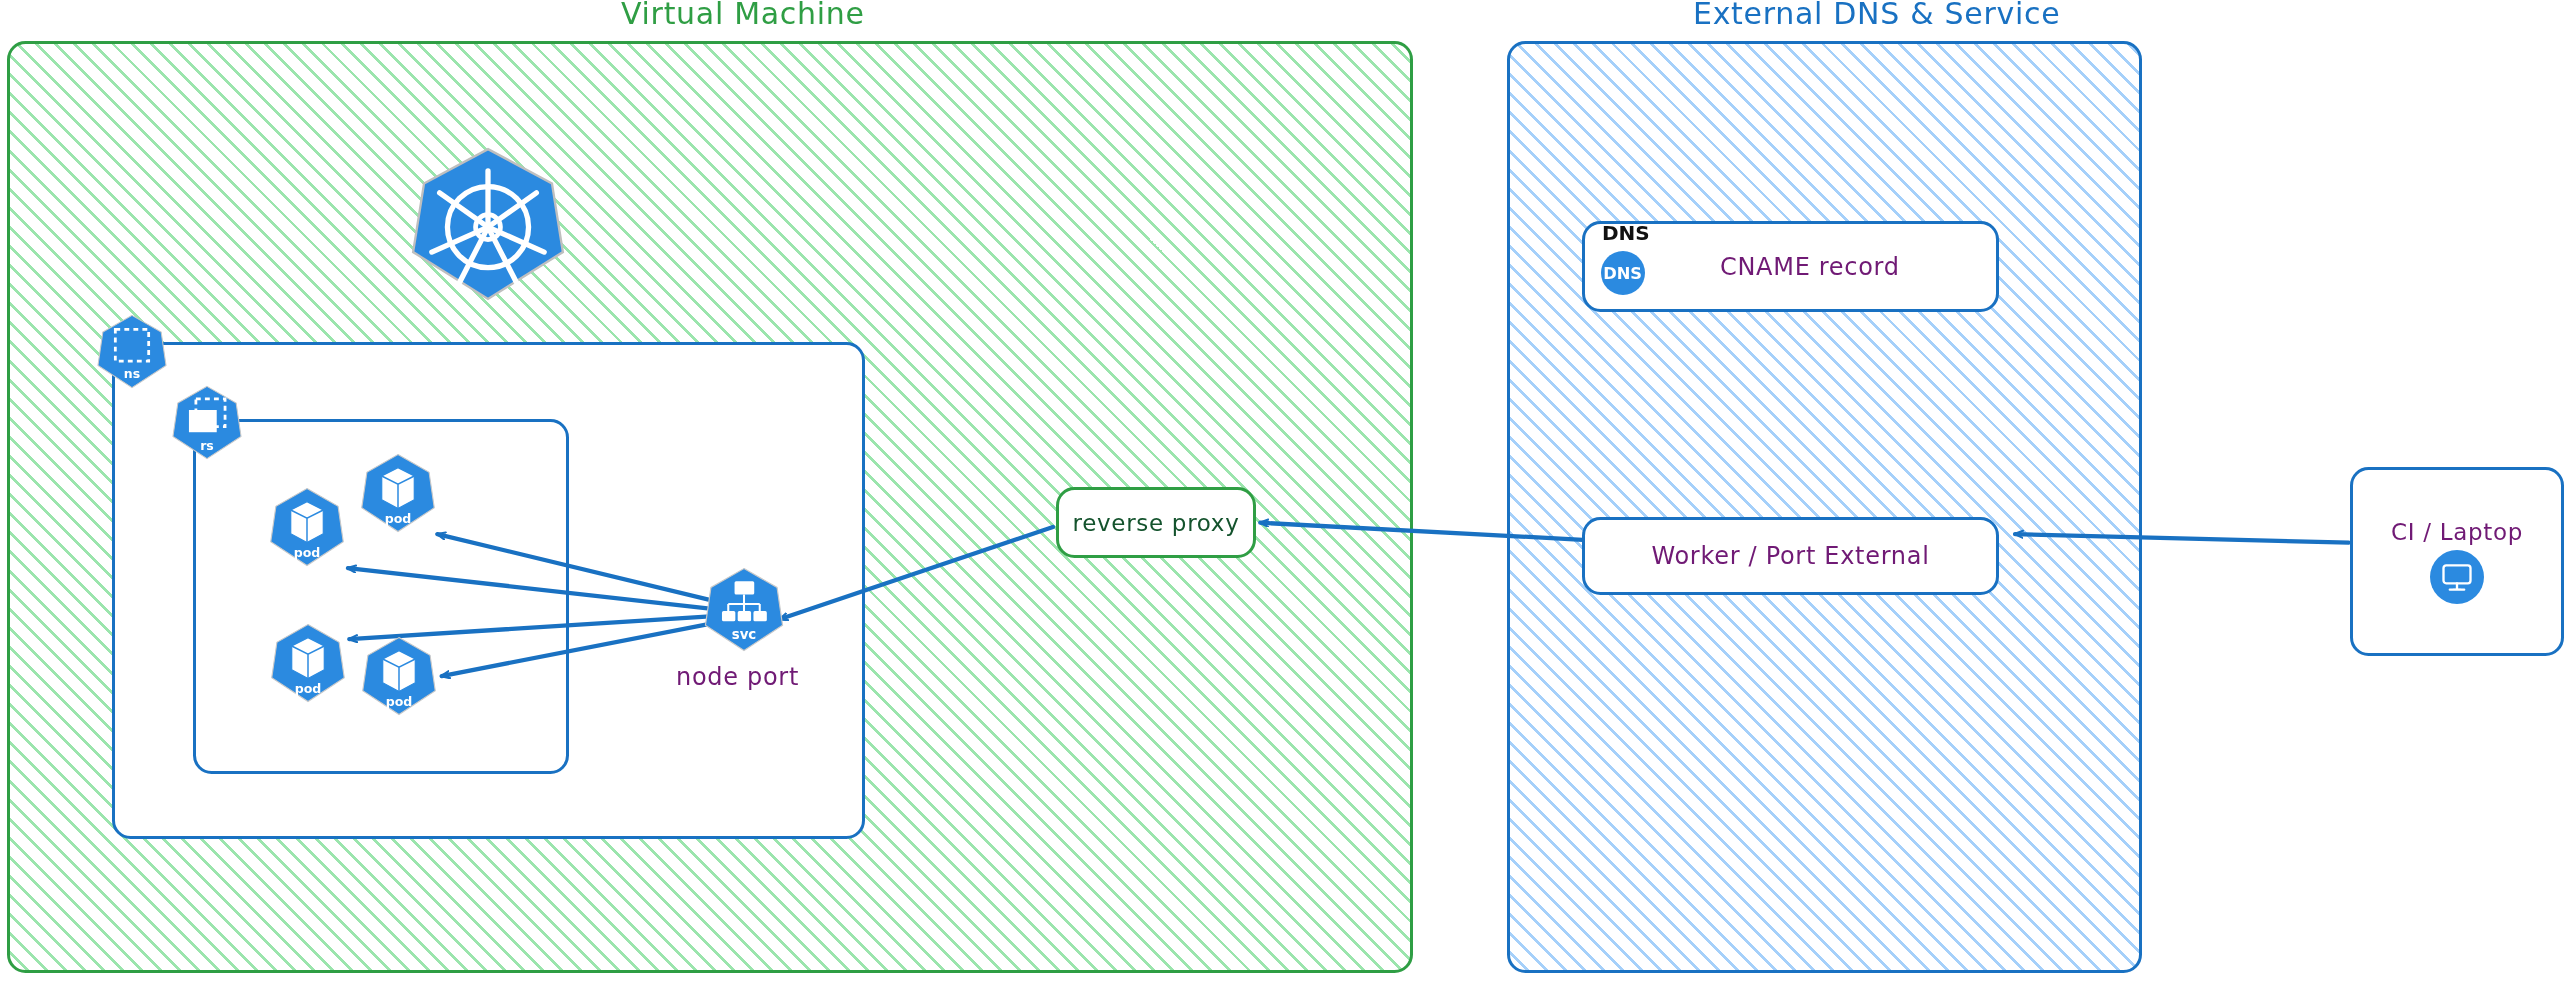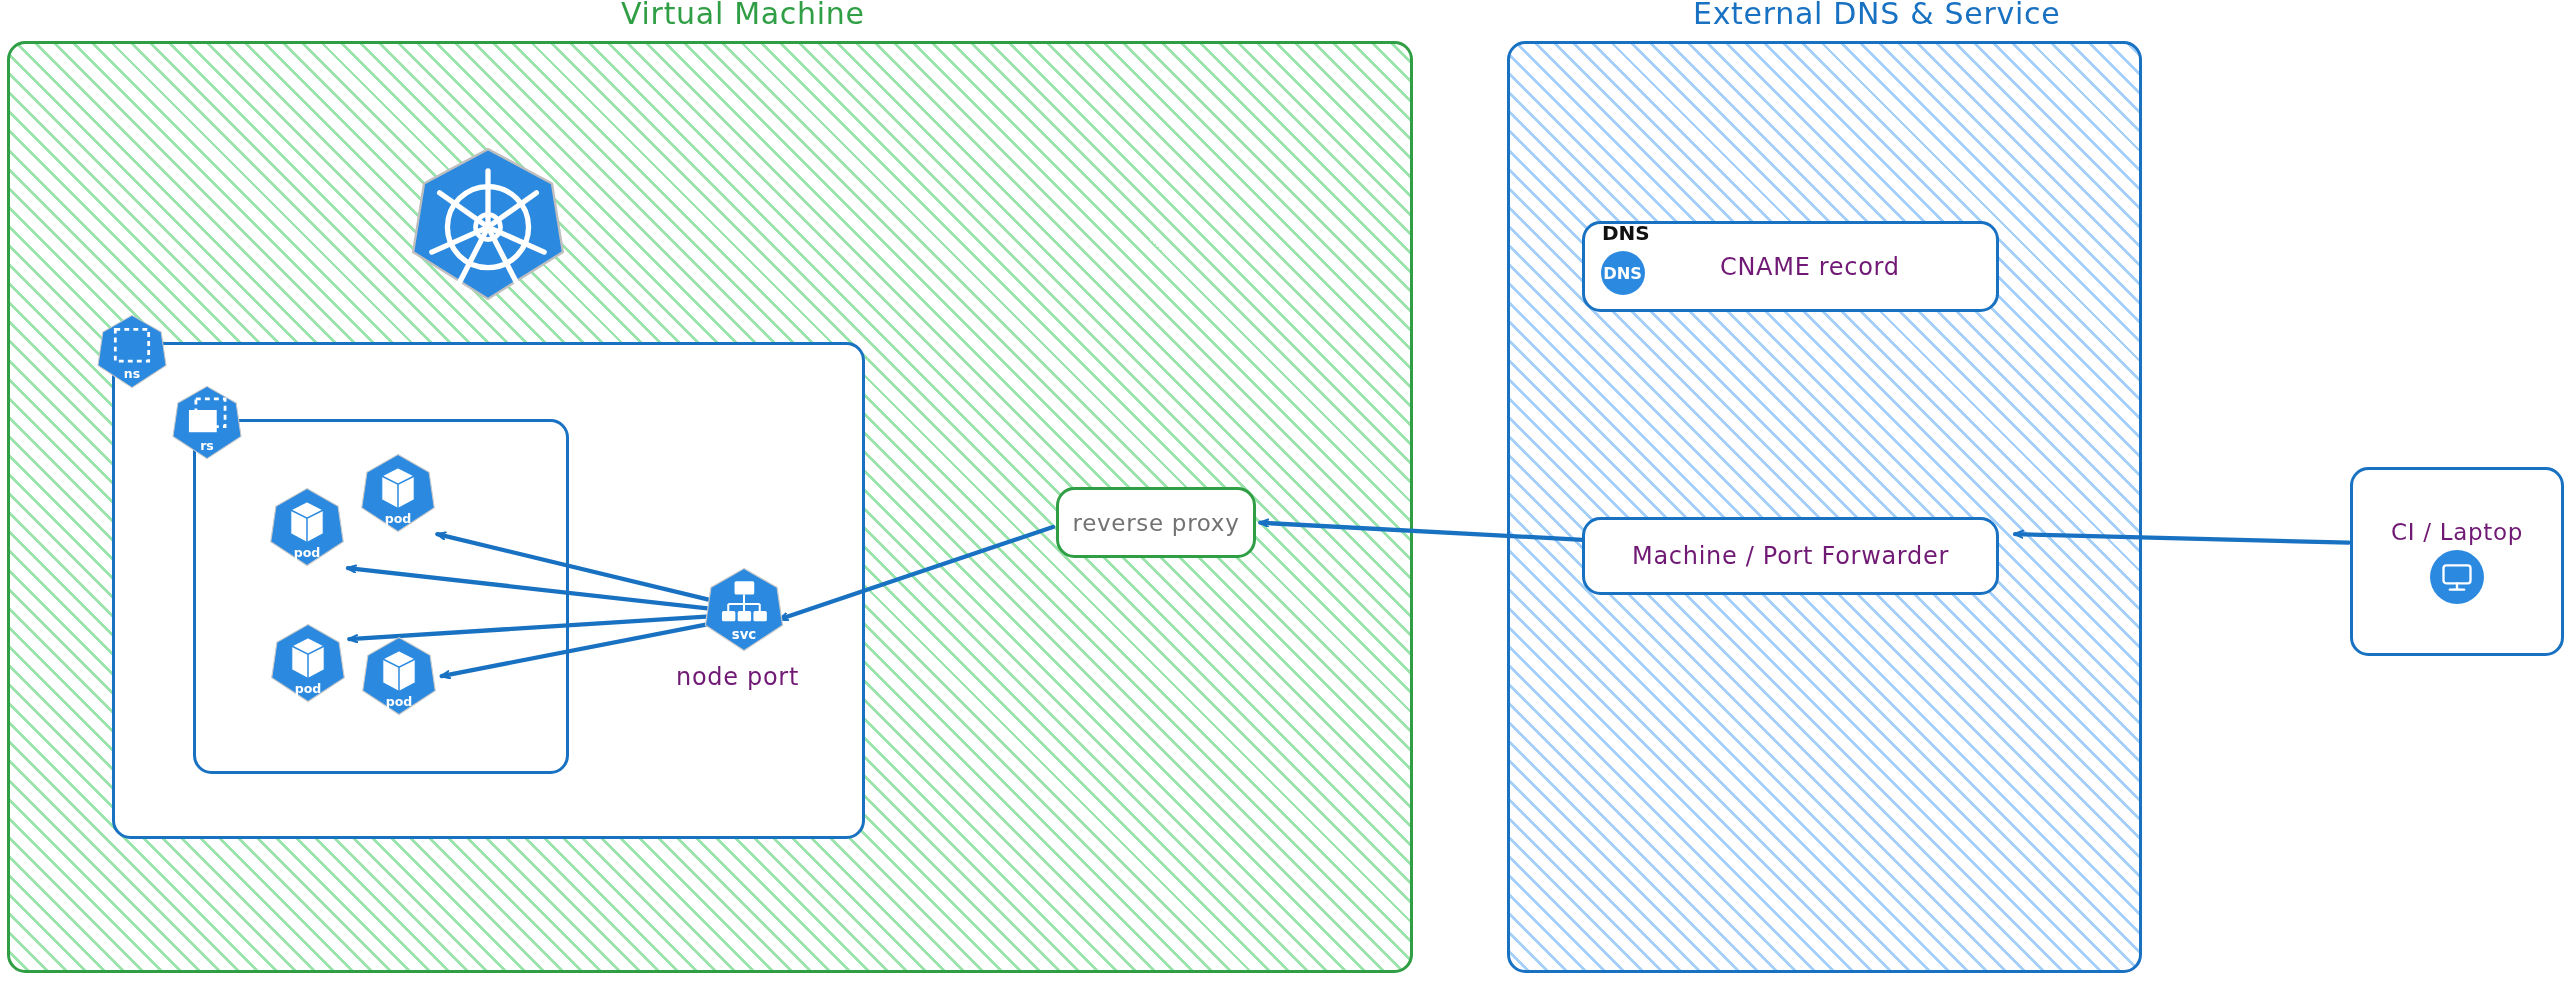--- a/index.html
+++ b/index.html
@@ -42,21 +42,21 @@
     position:absolute;box-sizing:border-box;background:#ffffff;
     border-radius:18.5px;display:flex;align-items:center;justify-content:center;
   }
   .box-blue{border:3.6px solid #1971c2;margin-top:24px;}
   .box-green{border:3.6px solid #2f9e44;}
   .box-label{
     font-family:"DejaVu Sans", sans-serif;
     white-space:nowrap;letter-spacing:0.7px;
   }
   .lbl-blue{color:#701a75;}
-  .lbl-green{color:#737373;}
+  .lbl-green{color:#14532d;}
 
   
   .shell{
     position:absolute;box-sizing:border-box;background:#ffffff;
     border:3.6px solid #1971c2;border-radius:18.5px;
   }
 
   
   .ftext{
     position:absolute;white-space:nowrap;
@@ -231,21 +231,21 @@
     <span class="box-label lbl-green" style="font-size:23px;">reverse proxy</span>
   </div>
 
   <div class="box box-blue" style="left:1582px;top:197px;width:417px;height:91px;justify-content:flex-start;">
     <span class="tiny-lbl" style="left:17px;top:-2.8px;font-size:20px;">DNS</span>
     <span class="dns-chip" style="left:15.6px;top:27px;width:44px;height:44px;font-size:16.3px;font-weight:700;">DNS</span>
     <span class="box-label lbl-blue" style="font-size:24px;margin-left:135px;">CNAME record</span>
   </div>
 
   <div class="box box-blue" style="left:1582px;top:493px;width:417px;height:78px;">
-    <span class="box-label lbl-blue" style="font-size:24px;">Machine / Port Forwarder</span>
+    <span class="box-label lbl-blue" style="font-size:24px;">Worker / Port External</span>
   </div>
 
   <div class="box box-blue" style="left:2350px;top:443px;width:214px;height:189px;flex-direction:column;">
     <span class="box-label lbl-blue" style="font-size:23px;margin-bottom:5.7px;">CI / Laptop</span>
     <span class="mon-chip" style="position:relative;width:54px;height:54px;">
       <svg width="36" height="36" viewBox="0 0 40 40">
         <rect x="5" y="7" width="30" height="20" rx="3" fill="#2b8ae0" stroke="#ffffff" stroke-width="2.6"></rect>
         <path d="M20,27 L20,33 M12,34 L28,34" stroke="#ffffff" stroke-width="2.6" fill="none" stroke-linecap="round"></path>
         <path d="M16,33 L24,33 L27,34 L13,34 Z" fill="#ffffff"></path>
       </svg>

